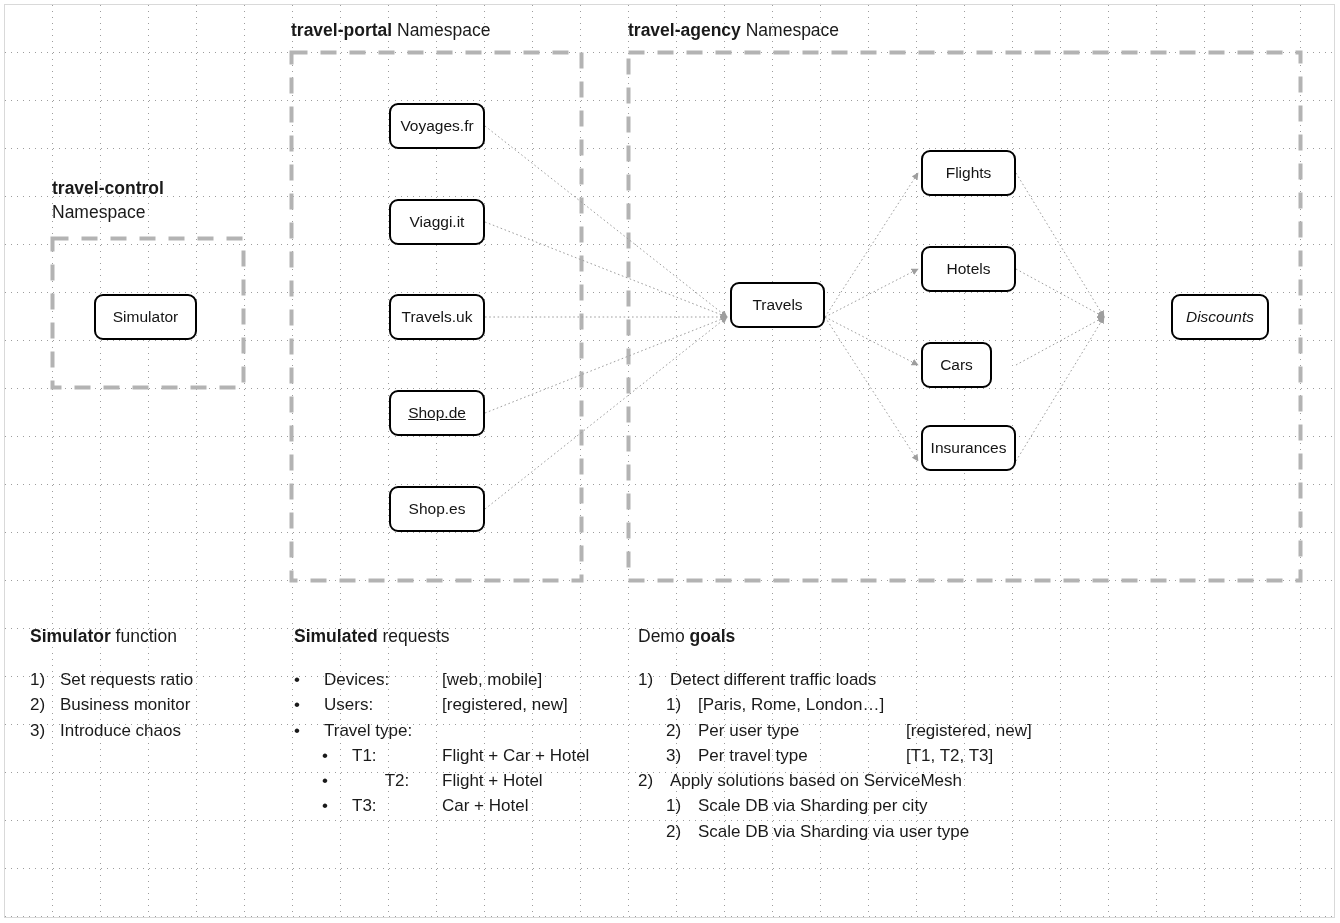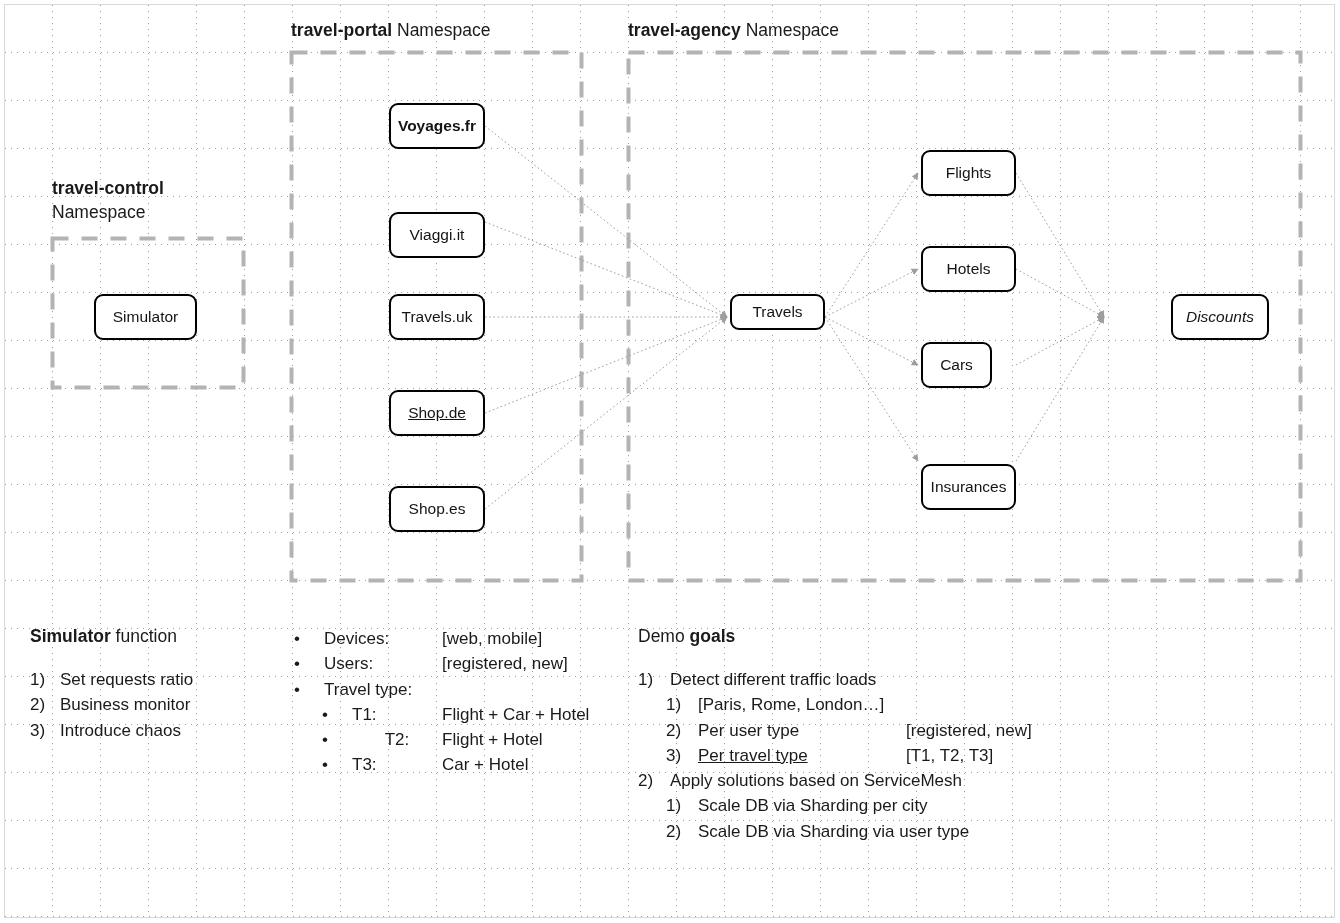--- a/index.html
+++ b/index.html
@@ -131,48 +131,48 @@
 
   <div id="ns-labels">
       <div class="ns-title" style="left: 52px; top: 176px;"><b>travel-control</b><br><span class="light">Namespace</span></div>
       <div class="ns-title" style="left: 291px; top: 18px;"><b>travel-portal</b><span class="light"> Namespace</span></div>
       <div class="ns-title" style="left: 628px; top: 18px;"><b>travel-agency</b><span class="light"> Namespace</span></div>
     </div>
   <div id="node-layer">
       <div class="node" style="left: 94px; top: 294px; width: 103px; height: 46px;">
         <span>Simulator</span>
       </div>
-      <div class="node" style="left: 389px; top: 103px; width: 96px; height: 46px; font-weight: bold;">
+      <div class="node" style="left: 389px; top: 103px; width: 96px; height: 46px;">
         <span>Voyages.fr</span>
       </div>
-      <div class="node" style="left: 389px; top: 212px; width: 96px; height: 46px;">
+      <div class="node" style="left: 389px; top: 199px; width: 96px; height: 46px;">
         <span>Viaggi.it</span>
       </div>
       <div class="node" style="left: 389px; top: 294px; width: 96px; height: 46px;">
         <span>Travels.uk</span>
       </div>
       <div class="node" style="left: 389px; top: 390px; width: 96px; height: 46px; text-decoration: underline;">
         <span>Shop.de</span>
       </div>
       <div class="node" style="left: 389px; top: 486px; width: 96px; height: 46px;">
         <span>Shop.es</span>
       </div>
-      <div class="node" style="left: 730px; top: 294px; width: 95px; height: 36px;">
+      <div class="node" style="left: 730px; top: 282px; width: 95px; height: 46px;">
         <span>Travels</span>
       </div>
       <div class="node" style="left: 921px; top: 150px; width: 95px; height: 46px;">
         <span>Flights</span>
       </div>
       <div class="node" style="left: 921px; top: 246px; width: 95px; height: 46px;">
         <span>Hotels</span>
       </div>
       <div class="node" style="left: 921px; top: 342px; width: 71px; height: 46px;">
         <span>Cars</span>
       </div>
-      <div class="node" style="left: 921px; top: 464px; width: 95px; height: 46px;">
+      <div class="node" style="left: 921px; top: 425px; width: 95px; height: 46px;">
         <span>Insurances</span>
       </div>
       <div class="node" style="left: 1171px; top: 294px; width: 98px; height: 46px; font-style: italic;">
         <span>Discounts</span>
       </div>
     </div>
 
   <div class="txtblock" style="left:30px;top:626px;">
     <div class="bt-head">
       <b>Simulator</b><span> function</span>
@@ -187,20 +187,23 @@
           <span>Business monitor</span>
         </div>
         <div class="row" style="padding-left: 0px;">
           <span class="mk" style="width: 30px;">3)</span>
           <span>Introduce chaos</span>
         </div>
       </div>
   </div>
 
   <div class="txtblock" style="left:294px;top:626px;">
+    <div class="bt-head">
+      <b>Simulated</b><span> requests</span>
+    </div>
     <div class="lst" id="col2-list">
         <div class="row" style="padding-left: 0px;">
           <span class="mk" style="width: 30px;">•</span>
           <span style="display: inline-block; min-width: 118px;">Devices:</span>
           <span>[web, mobile]</span>
         </div>
         <div class="row" style="padding-left: 0px;">
           <span class="mk" style="width: 30px;">•</span>
           <span style="display: inline-block; min-width: 118px;">Users:</span>
           <span>[registered, new]</span>
@@ -240,21 +243,21 @@
           <span class="mk" style="width: 32px;">1)</span>
           <span>[Paris, Rome, London…]</span>
         </div>
         <div class="row" style="padding-left: 28px;">
           <span class="mk" style="width: 32px;">2)</span>
           <span style="display: inline-block; min-width: 208px;">Per user type</span>
           <span>[registered, new]</span>
         </div>
         <div class="row" style="padding-left: 28px;">
           <span class="mk" style="width: 32px;">3)</span>
-          <span style="display: inline-block; min-width: 208px; text-decoration: underline;">Per travel type</span>
+          <span style="display: inline-block; min-width: 208px;">Per travel type</span>
           <span>[T1, T2, T3]</span>
         </div>
         <div class="row" style="padding-left: 0px;">
           <span class="mk" style="width: 32px;">2)</span>
           <span>Apply solutions based on ServiceMesh</span>
         </div>
         <div class="row" style="padding-left: 28px;">
           <span class="mk" style="width: 32px;">1)</span>
           <span>Scale DB via Sharding per city</span>
         </div>

